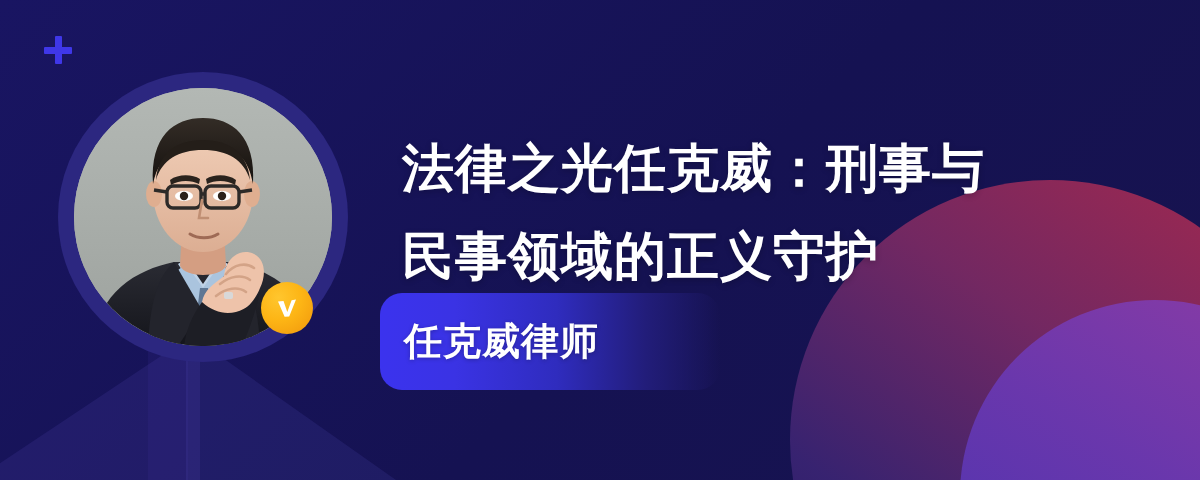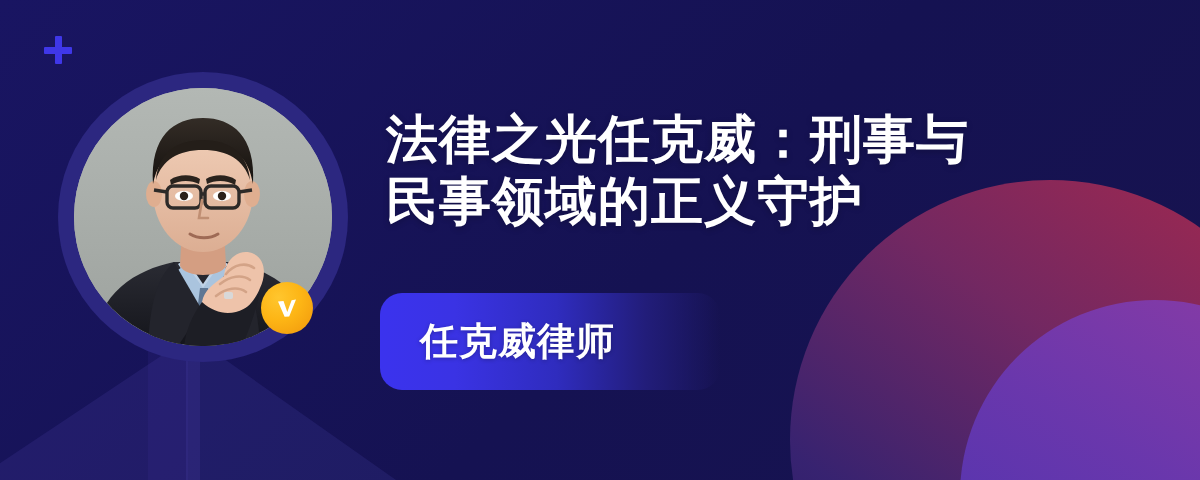--- a/index.html
+++ b/index.html
@@ -138,25 +138,25 @@
   .verified-badge svg { display: block; }
 
   
   .content {
     position: absolute;
     left: 386px;
     top: 108px;
     width: 700px;
   }
   .headline {
-    margin: 0;
+    margin: 16px;
     color: #ffffff;
     font-size: 52px;
     font-weight: bold;
-    line-height: 62px;
+    line-height: 88px;
     letter-spacing: 1px;
     white-space: pre-line;
     text-shadow: 0 2px 6px rgba(0,0,0,0.22);
   }
 
   .name-pill {
     position: absolute;
     left: 380px;
     top: 293px;
     width: 340px;
@@ -164,21 +164,21 @@
     border-radius: 22px;
     background: linear-gradient(90deg, #3b33ee 0%, #3a33e4 22%, #2f2cbe 52%, #221d7a 78%, rgba(23,19,79,0.2) 100%);
     display: flex;
     align-items: center;
   }
   .name-pill-label {
     color: #ffffff;
     font-size: 38px;
     font-weight: bold;
     letter-spacing: 1px;
-    padding-left: 40px;
+    padding-left: 24px;
     text-shadow: 0 1px 4px rgba(0,0,0,0.25);
   }
 </style>
 </head>
 <body>
 
 <div class="banner">
 
   <div class="deco-layer">
     <div class="blob-outer"></div>

